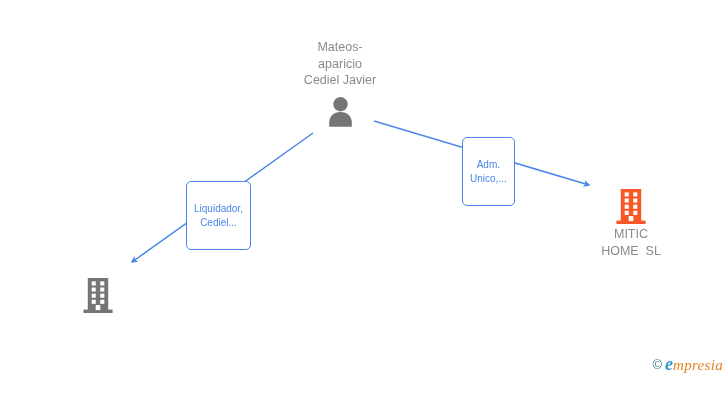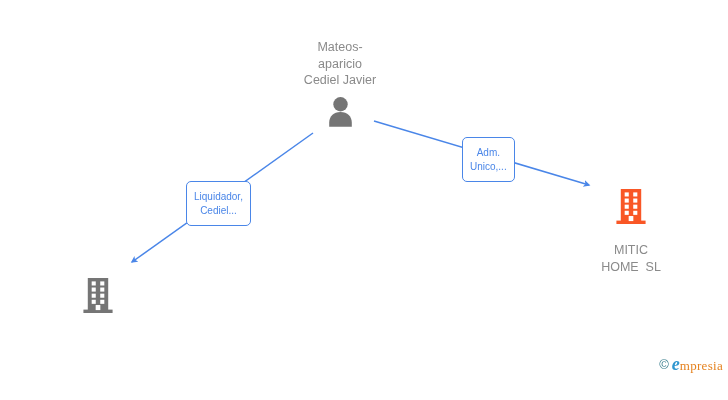--- a/index.html
+++ b/index.html
@@ -52,21 +52,21 @@
   .edge-label{
     position:absolute;
     z-index:3;
     background:#ffffff;
     border:1px solid var(--edge-blue);
     border-radius:5px;
     color: var(--edge-blue);
     font-size:10px;
     line-height:13.5px;
     text-align:center;
-    padding:8px 7px;
+    padding:20px 7px;
     white-space:pre-wrap;
     cursor:pointer;
   }
   .icon-svg{ display:block; }
   .person-fill{ fill: var(--icon-gray); }
   .bldg-gray{ fill: var(--icon-gray); }
   .bldg-orange{ fill: var(--building-orange); }
   .watermark{
     position:absolute;
     right:5px;
@@ -84,22 +84,23 @@
   }
   .wm-e{
     font-family:"Liberation Serif", serif;
     font-style:italic;
     font-weight:bold;
     color: var(--logo-blue);
     font-size:18px;
   }
   .wm-rest{
     font-family:"Liberation Serif", serif;
+    font-style:italic;
     color: var(--logo-orange);
-    font-size:13px;
+    font-size:15px;
     letter-spacing:0.3px;
   }
 </style>
 </head>
 <body>
 
 <div class="canvas">
 
   <svg class="edges-svg" viewBox="0 0 728 400">
     <defs>
@@ -154,20 +155,20 @@
         <rect x="9.5" y="9.8" width="4.2" height="4.2"></rect>
         <rect x="18.3" y="9.8" width="4.2" height="4.2"></rect>
         <rect x="9.5" y="16.1" width="4.2" height="4.2"></rect>
         <rect x="18.3" y="16.1" width="4.2" height="4.2"></rect>
         <rect x="9.5" y="22.4" width="4.2" height="4.2"></rect>
         <rect x="18.3" y="22.4" width="4.2" height="4.2"></rect>
         <rect x="13.6" y="27.8" width="4.8" height="5.2"></rect>
       </g>
     </svg>
   </div>
-  <div class="node-label" style="left:581px; top:226px; width:100px;margin-top:16px;">MITIC
+  <div class="node-label" style="left:581px; top:226px; width:100px;">MITIC
 HOME  SL</div>
 
   <div class="watermark">
     <span class="wm-copy">©</span><span class="wm-e">e</span><span class="wm-rest">mpresia</span>
   </div>
 
 </div>
 
 </body></html>

